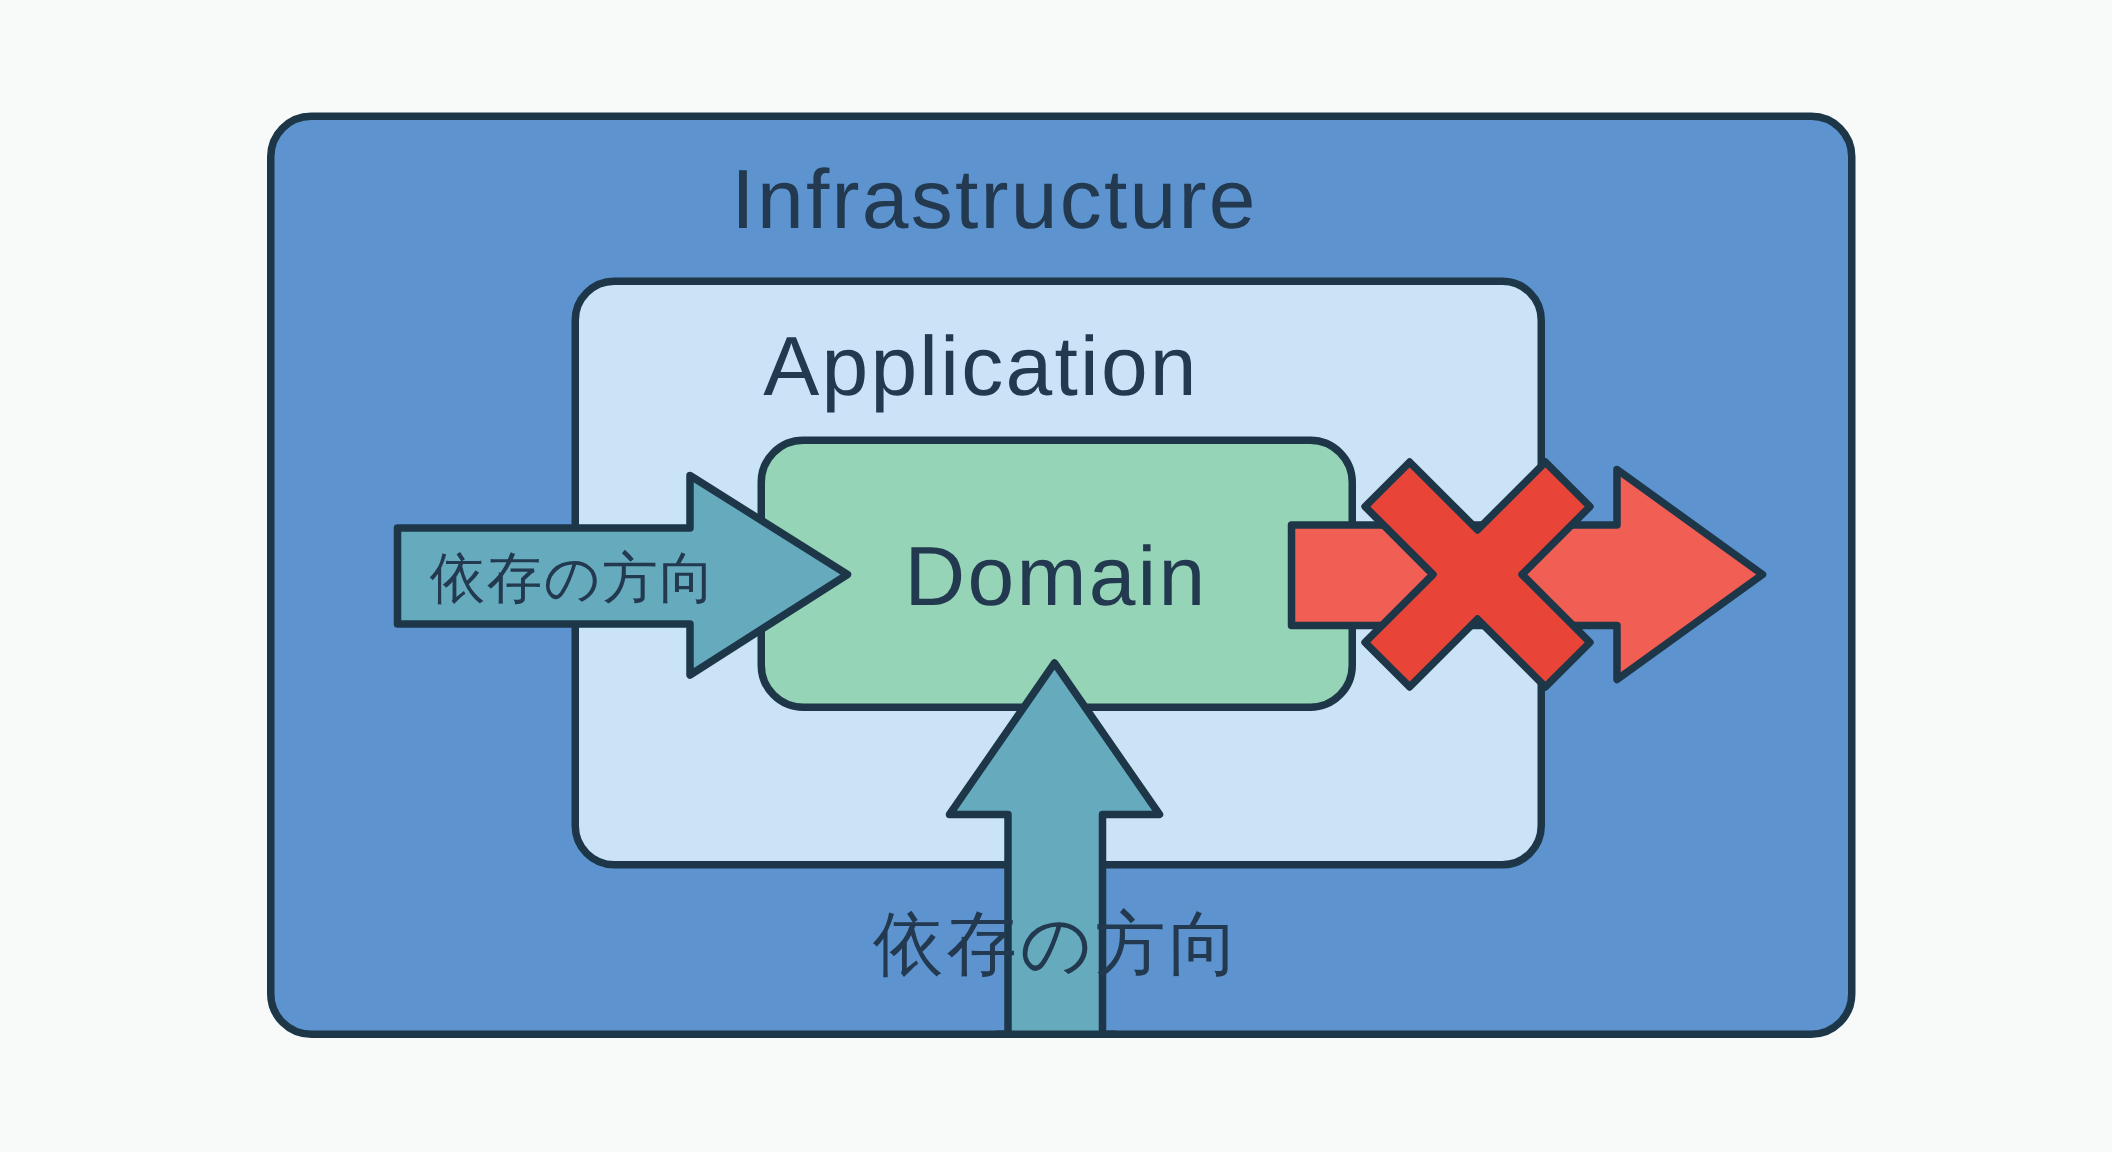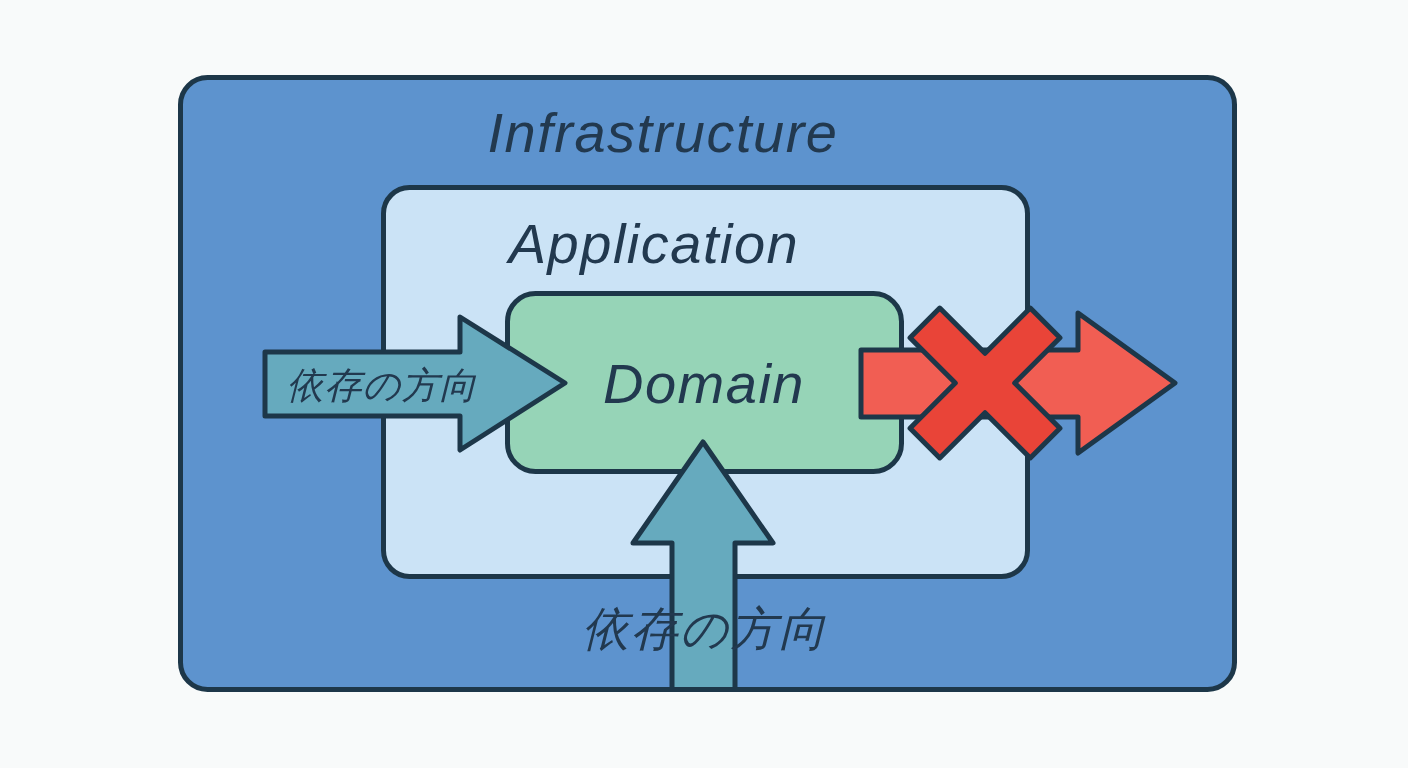--- a/index.html
+++ b/index.html
@@ -6,21 +6,20 @@
     margin: 0;
     padding: 0;
     width: 1408px;
     height: 768px;
     overflow: hidden;
     background: #f8fafa;
   }
   .stage {
     width: 1408px;
     height: 768px;
-    font-style: italic;
   }
   svg { display: block; }
   .title {
     font-family: "Liberation Sans", "DejaVu Sans", sans-serif;
     font-size: 56px;
     font-weight: 500;
     letter-spacing: 1.5px;
   }
   .jp-label {
     font-family: "Liberation Sans", "DejaVu Sans", sans-serif;

